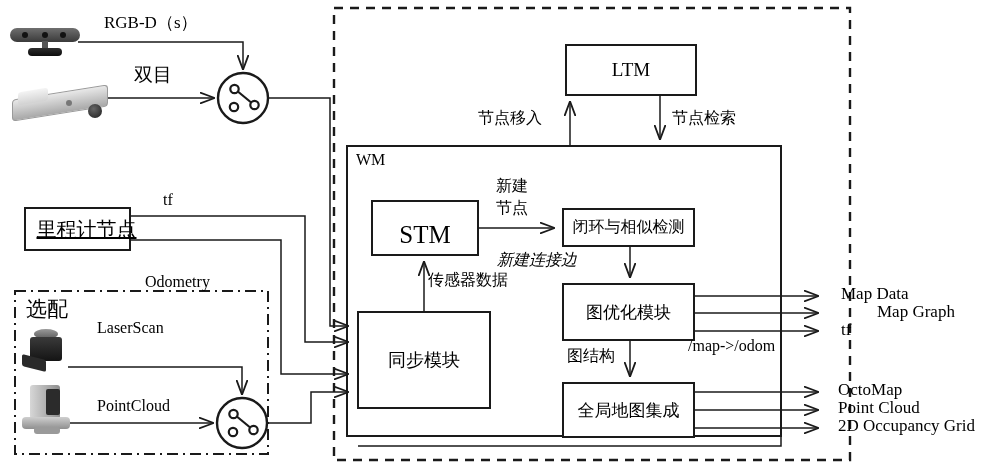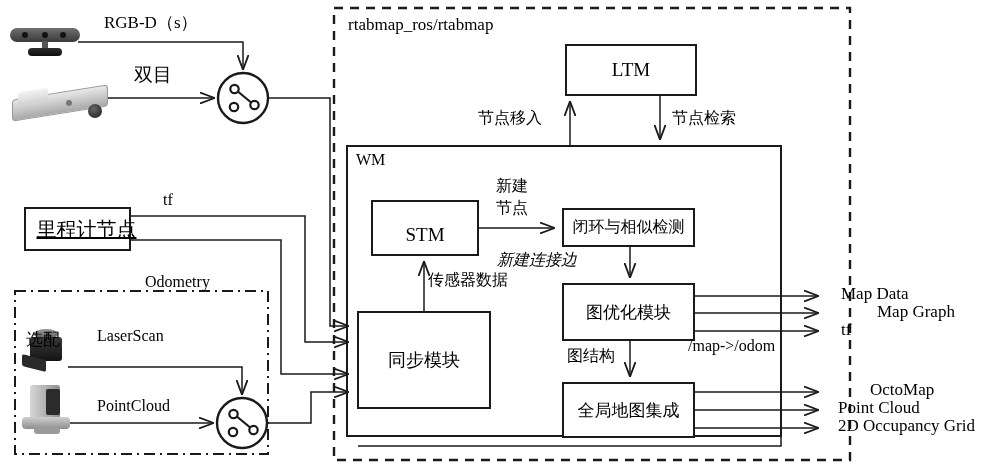--- a/index.html
+++ b/index.html
@@ -138,52 +138,51 @@
   <div class="sensor" style="left:20px;top:385px;width:54px;height:52px;">
     <div style="position:absolute;left:10px;top:0px;width:30px;height:34px;
                 background:linear-gradient(90deg,#d7d7d7,#8d8d8d);border-radius:3px;"></div>
     <div style="position:absolute;left:26px;top:4px;width:14px;height:26px;background:#2b2b2b;border-radius:2px;"></div>
     <div style="position:absolute;left:2px;top:32px;width:48px;height:12px;
                 background:linear-gradient(180deg,#cfcfcf,#8f8f8f);border-radius:4px;"></div>
     <div style="position:absolute;left:14px;top:42px;width:26px;height:7px;
                 background:#9a9a9a;border-radius:3px;"></div>
   </div>
 
-  <div class="lbl" style="left:348px;top:16px;font-size:17px;">rtabmap_ros/rtabmap</div>
 
   <div class="lbl" style="left:356px;top:152px;font-size:16px;">WM</div>
 
-  <div class="lbl cn" style="left:26px;top:298px;font-size:17px;margin-top:33px;">选配</div>
+  <div class="lbl cn" style="left:26px;top:298px;font-size:21px;">选配</div>
 
   <div class="boxtext" style="left:566px;top:45px;width:130px;height:50px;font-size:19px;">LTM</div>
-  <div class="boxtext" style="left:372px;top:201px;width:106px;height:68px;font-size:19px;">STM</div>
+  <div class="boxtext" style="left:372px;top:201px;width:106px;height:68px;font-size:25px;">STM</div>
   <div class="boxtext cn" style="left:563px;top:209px;width:131px;height:37px;font-size:16px;">闭环与相似检测</div>
   <div class="boxtext cn" style="left:563px;top:284px;width:131px;height:56px;font-size:17px;">图优化模块</div>
   <div class="boxtext cn" style="left:563px;top:383px;width:131px;height:54px;font-size:17px;">全局地图集成</div>
   <div class="boxtext cn" style="left:358px;top:312px;width:132px;height:96px;font-size:18px;">同步模块</div>
   <div class="boxtext cn" style="left:25px;top:208px;width:123px;height:42px;font-size:20px;text-decoration:underline;">里程计节点</div>
 
   <div class="lbl" style="left:104px;top:14px;font-size:17px;font-family:'Liberation Serif',serif;">RGB-D（s）</div>
   <div class="lbl cn" style="left:134px;top:65px;font-size:19px;">双目</div>
   <div class="lbl" style="left:163px;top:192px;font-size:16px;">tf</div>
   <div class="lbl" style="left:145px;top:250px;font-size:16px;margin-top:24px;">Odometry</div>
-  <div class="lbl" style="left:97px;top:328px;font-size:16px;">LaserScan</div>
+  <div class="lbl" style="left:97px;top:320px;font-size:16px;">LaserScan</div>
   <div class="lbl" style="left:97px;top:398px;font-size:16px;">PointCloud</div>
 
   <div class="lbl cn" style="left:478px;top:110px;font-size:16px;">节点移入</div>
   <div class="lbl cn" style="left:672px;top:110px;font-size:16px;">节点检索</div>
 
   <div class="lbl cn" style="left:496px;top:178px;font-size:16px;">新建</div>
   <div class="lbl cn" style="left:496px;top:200px;font-size:16px;">节点</div>
 
   <div class="lbl cn" style="left:497px;top:252px;font-size:16px;font-style:italic;">新建连接边</div>
   <div class="lbl cn" style="left:428px;top:272px;font-size:16px;">传感器数据</div>
   <div class="lbl cn" style="left:567px;top:348px;font-size:16px;">图结构</div>
   <div class="lbl" style="left:688px;top:338px;font-size:16px;">/map-&gt;/odom</div>
 
   <div class="lbl" style="left:841px;top:285px;font-size:17px;">Map Data</div>
   <div class="lbl" style="left:877px;top:303px;font-size:17px;">Map Graph</div>
   <div class="lbl" style="left:841px;top:321px;font-size:17px;">tf</div>
-  <div class="lbl" style="left:838px;top:381px;font-size:17px;margin-left:32px;">OctoMap</div>
+  <div class="lbl" style="left:838px;top:381px;font-size:17px;">OctoMap</div>
   <div class="lbl" style="left:838px;top:399px;font-size:17px;">Point Cloud</div>
   <div class="lbl" style="left:838px;top:417px;font-size:17px;">2D Occupancy Grid</div>
 
 </div>
 
 </body></html>

